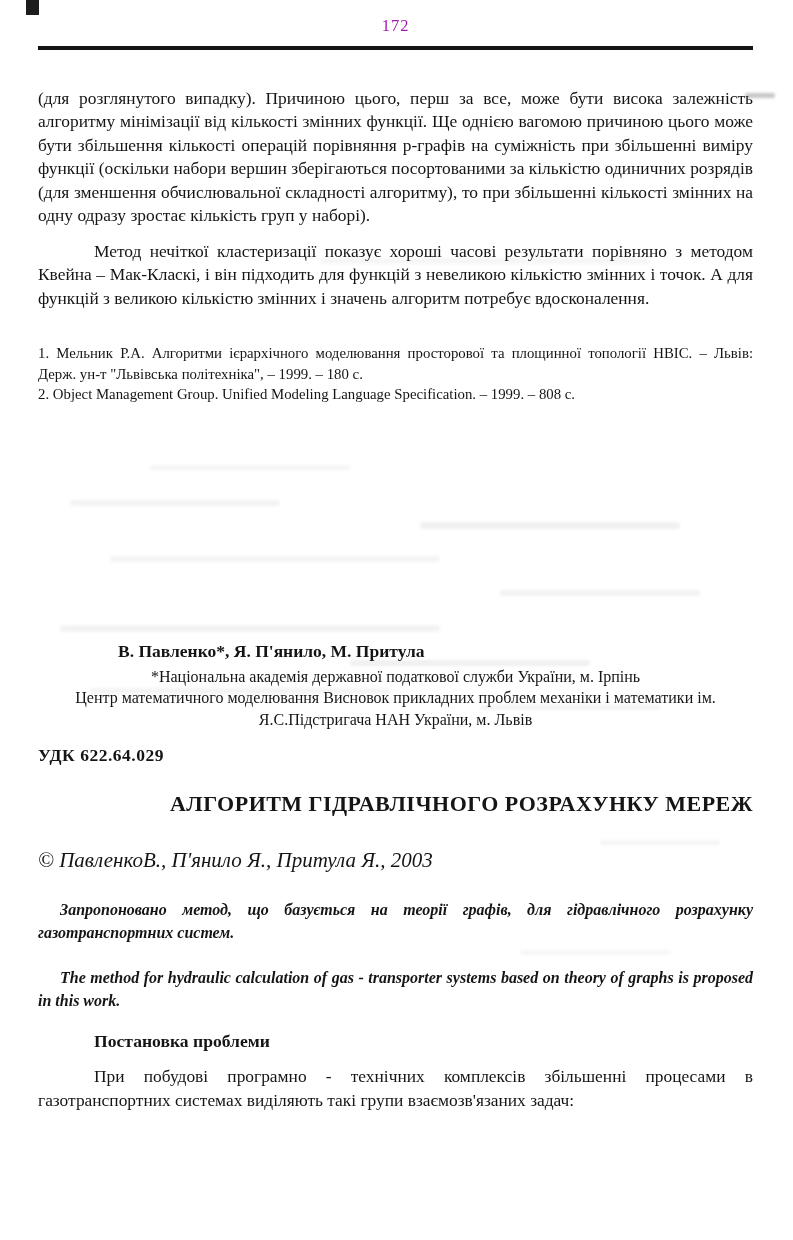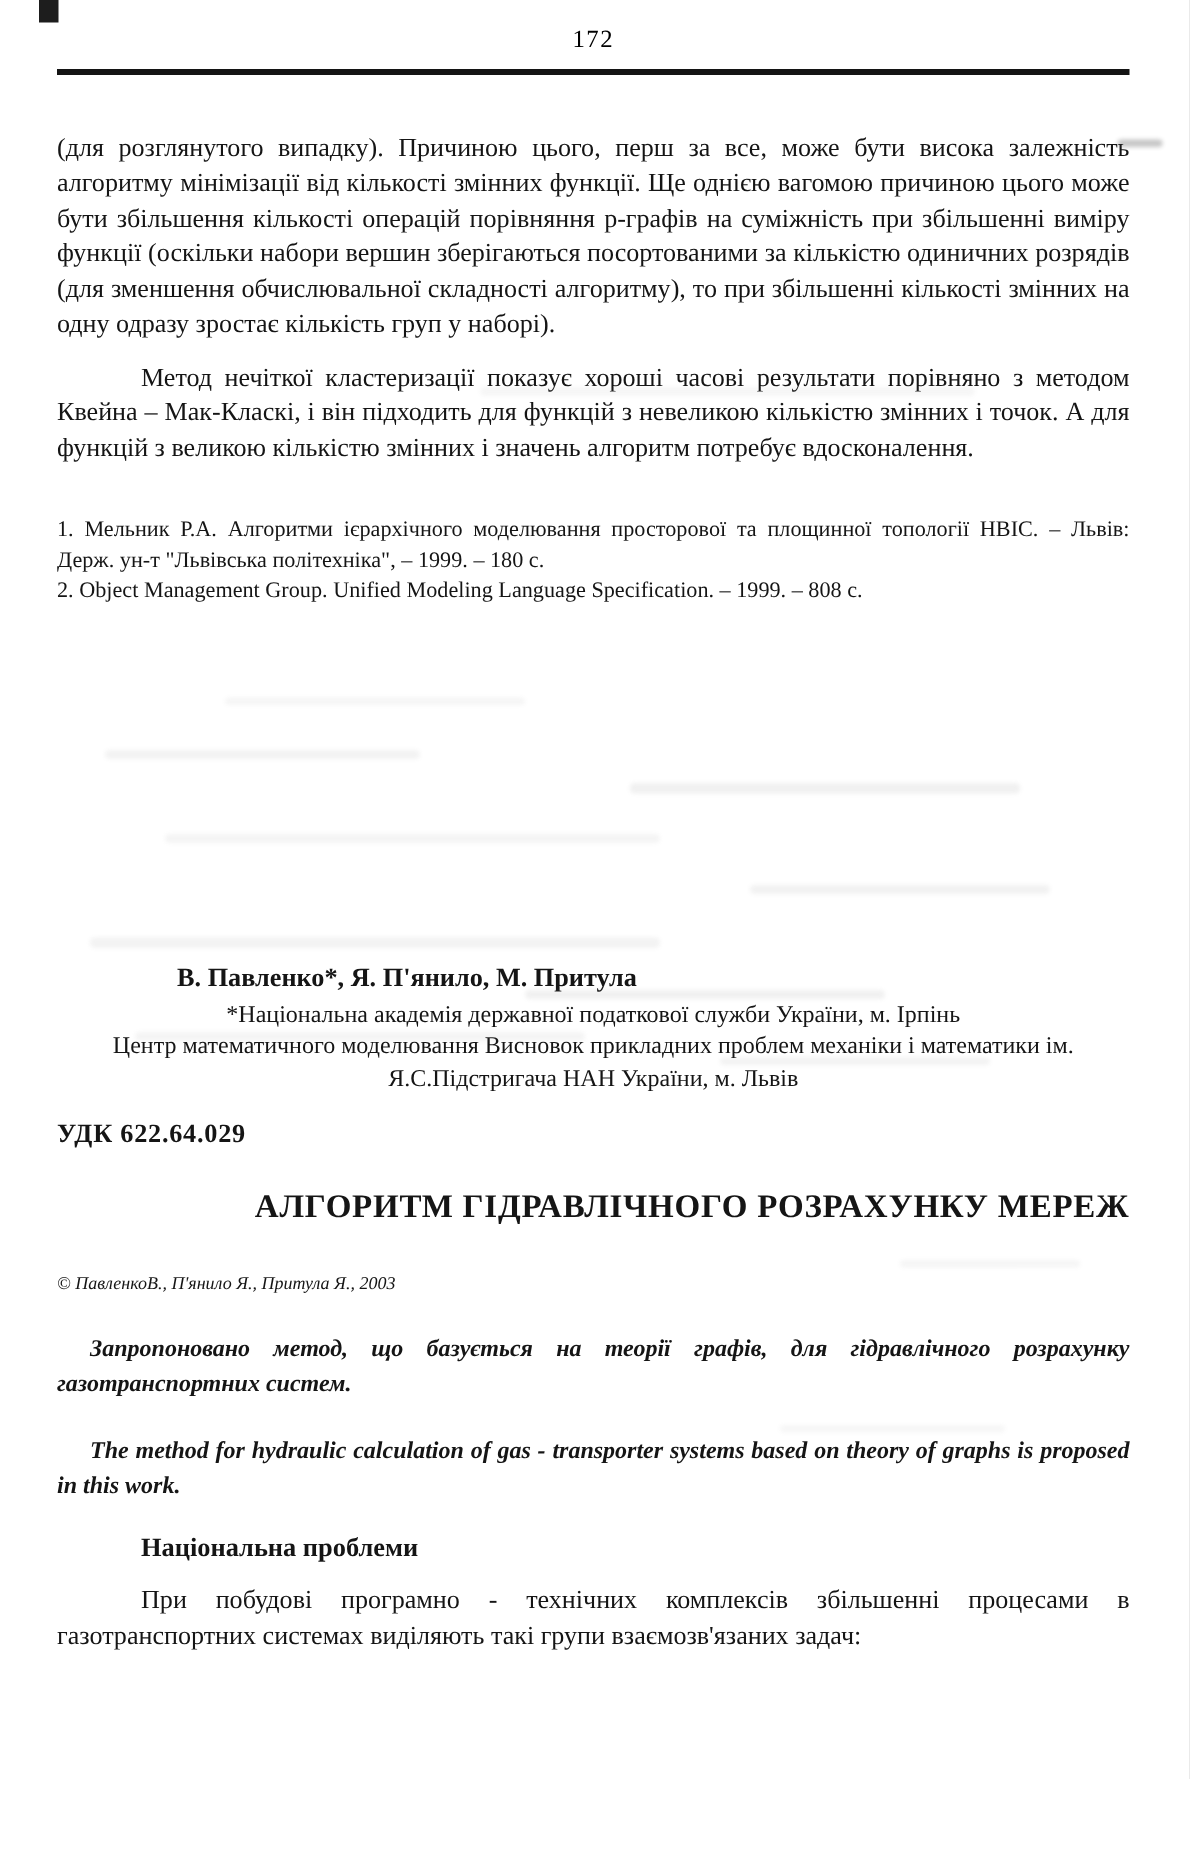--- a/index.html
+++ b/index.html
@@ -16,21 +16,21 @@
     overflow: hidden;
     padding: 16px 40px 0 38px;
   }
 
   
   .page-number {
     display: block;
     text-align: center;
     font-size: 16.5px;
     letter-spacing: 1px;
-    color: #000000;
+    color: #a21caf;
   }
   .header-rule {
     height: 3.5px;
     background: #141414;
     margin-top: 10px;
   }
 
   
   .para {
     font-size: 17.4px;
@@ -79,21 +79,21 @@
   }
   .title {
     margin-top: 25px;
     font-size: 22px;
     font-weight: bold;
     text-align: right;
     letter-spacing: 0.5px;
   }
   .copyright {
     margin-top: 31px;
-    font-size: 12px;
+    font-size: 21px;
     font-style: italic;
   }
   .abstract {
     font-size: 16px;
     line-height: 22.5px;
     font-weight: bold;
     font-style: italic;
     text-align: justify;
     text-indent: 22px;
   }
@@ -170,17 +170,17 @@
 
   <div class="new-article">
     <p class="authors">В. Павленко*, Я. П'янило, М. Притула</p>
     <p class="affil">*Національна академія державної податкової служби України, м. Ірпінь</p>
     <p class="affil">Центр математичного моделювання Висновок прикладних проблем механіки і математики ім. Я.С.Підстригача НАН України, м. Львів</p>
     <p class="udc">УДК 622.64.029</p>
     <h1 class="title">АЛГОРИТМ ГІДРАВЛІЧНОГО РОЗРАХУНКУ МЕРЕЖ</h1>
     <p class="copyright">© ПавленкоВ., П'янило Я., Притула Я., 2003</p>
     <p class="abstract abstract-uk">Запропоновано метод, що базується на теорії графів, для гідравлічного розрахунку газотранспортних систем.</p>
     <p class="abstract abstract-en">The method for hydraulic calculation of gas - transporter systems based on theory of graphs is proposed in this work.</p>
-    <h3 class="subheading problem-heading">Національна проблеми</h3>
+    <h3 class="subheading problem-heading">Постановка проблеми</h3>
     <p class="para p3">При побудові програмно - технічних комплексів збільшенні процесами в газотранспортних системах виділяють такі групи взаємозв'язаних задач:</p>
   </div>
 
 </div>
 
 </body></html>

